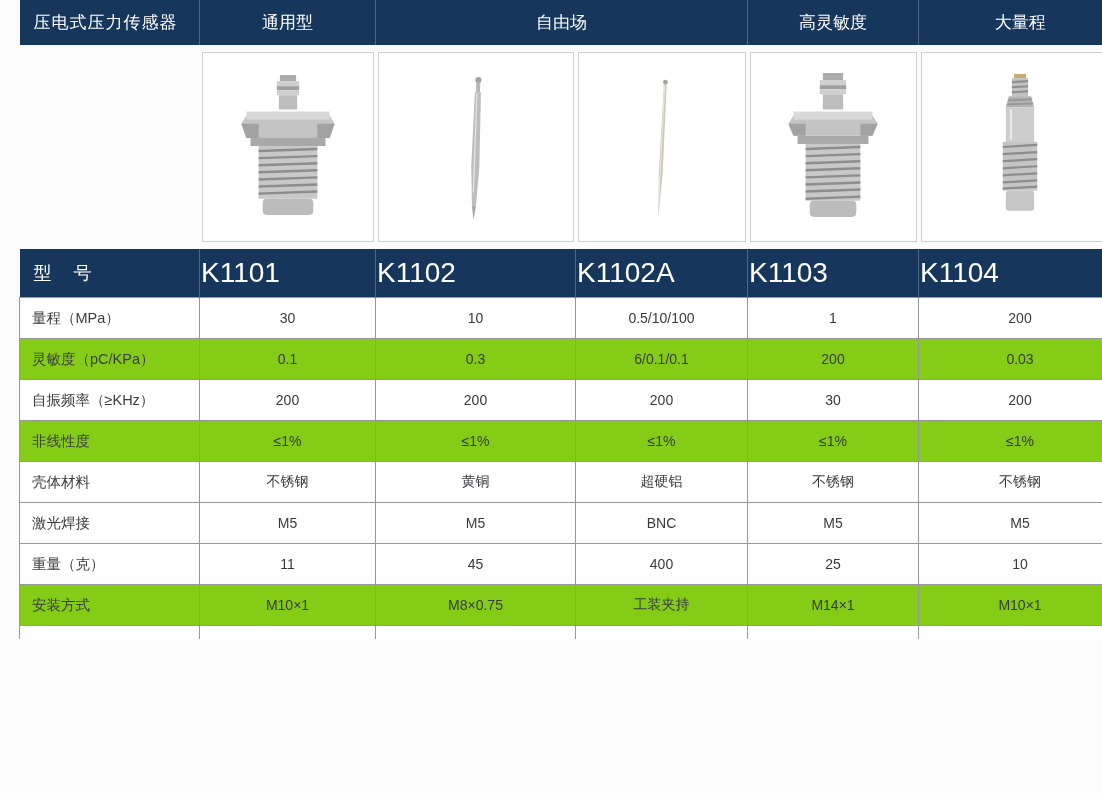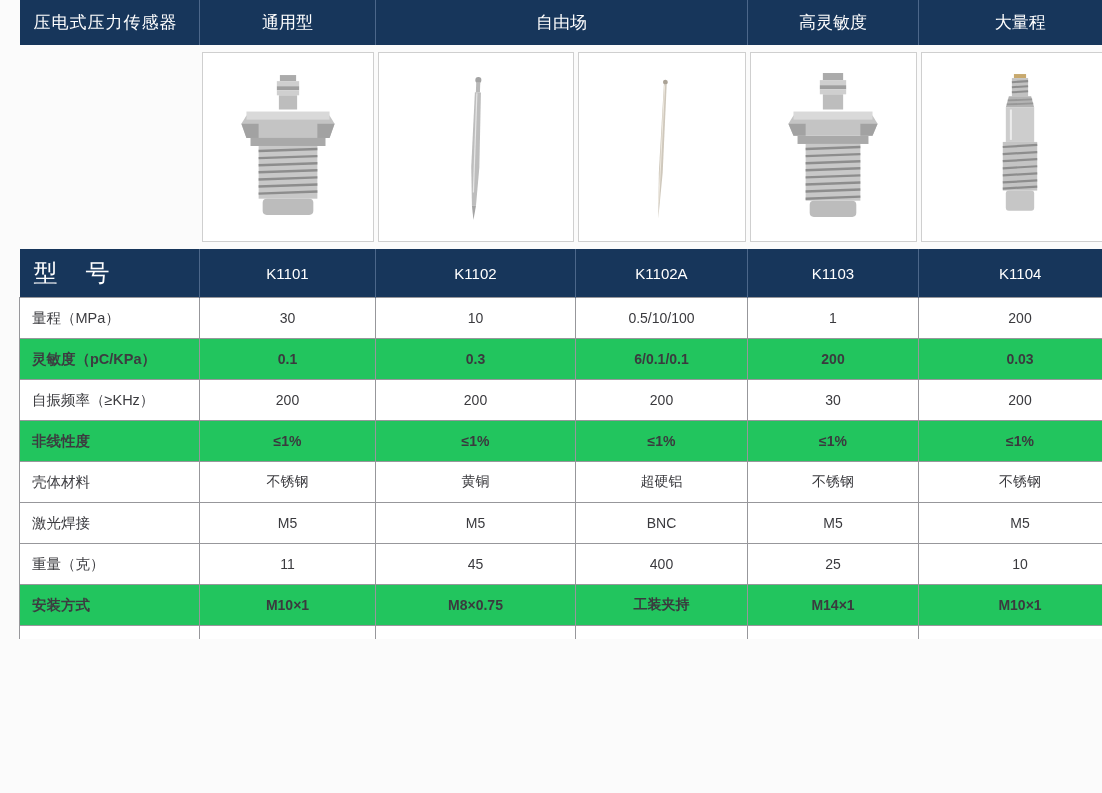--- a/index.html
+++ b/index.html
@@ -5,32 +5,32 @@
   html,body{margin:0;padding:0;background:#fbfbfb;}
   .page{width:1102px;height:639px;background:#fbfbfb;overflow:hidden;
         font-family:"Liberation Sans","DejaVu Sans",sans-serif;padding-left:19px;}
   table{border-collapse:collapse;width:1102px;table-layout:fixed;}
   
   .navy td{background:#17365b;color:#ffffff;vertical-align:middle;}
   .hdr td{height:43px;font-size:17px;border-bottom:2px solid #fbfbfb;}
   .hdr td + td{border-left:1px solid #4c678a;}
   .hdr .title-cell{text-align:left;padding-left:14px;letter-spacing:1px;}
   .hdr .cat-cell{text-align:center;}
-  .model td{height:46px;font-size:15px;text-align:center;border-top:2px solid #fbfbfb;}
+  .model td{height:46px;font-size:28px;text-align:left;border-top:2px solid #fbfbfb;}
   .model td + td{border-left:1px solid #4c678a;}
-  .model .label-cell{text-align:left;padding-left:14px;font-size:24px;letter-spacing:2px;}
+  .model .label-cell{text-align:left;padding-left:14px;font-size:18px;letter-spacing:2px;}
   
   .imgs td{height:196px;background:#fbfbfb;padding:2px 2px;vertical-align:middle;}
   .imgs .photo-box{height:188px;background:#ffffff;border:1px solid #cfcfcf;
        display:flex;align-items:center;justify-content:center;}
   .imgs .empty{background:#fbfbfb;border:none;}
   
   .spec td{height:38px;font-size:14px;color:#3a3a3e;background:#ffffff;
        border:1px solid #97979b;text-align:center;vertical-align:middle;}
-  .spec tr.alt td{background:#22c55e;font-weight:bold;}
+  .spec tr.alt td{background:#84cc16;}
   .spec td.label-cell{text-align:left;padding-left:12px;font-size:14.5px;color:#3c3c40;margin-top:41px;}
   svg{display:block;}
 </style>
 </head>
 <body>
 
 <div class="page">
 <table>
   <colgroup>
     <col style="width:180px">

